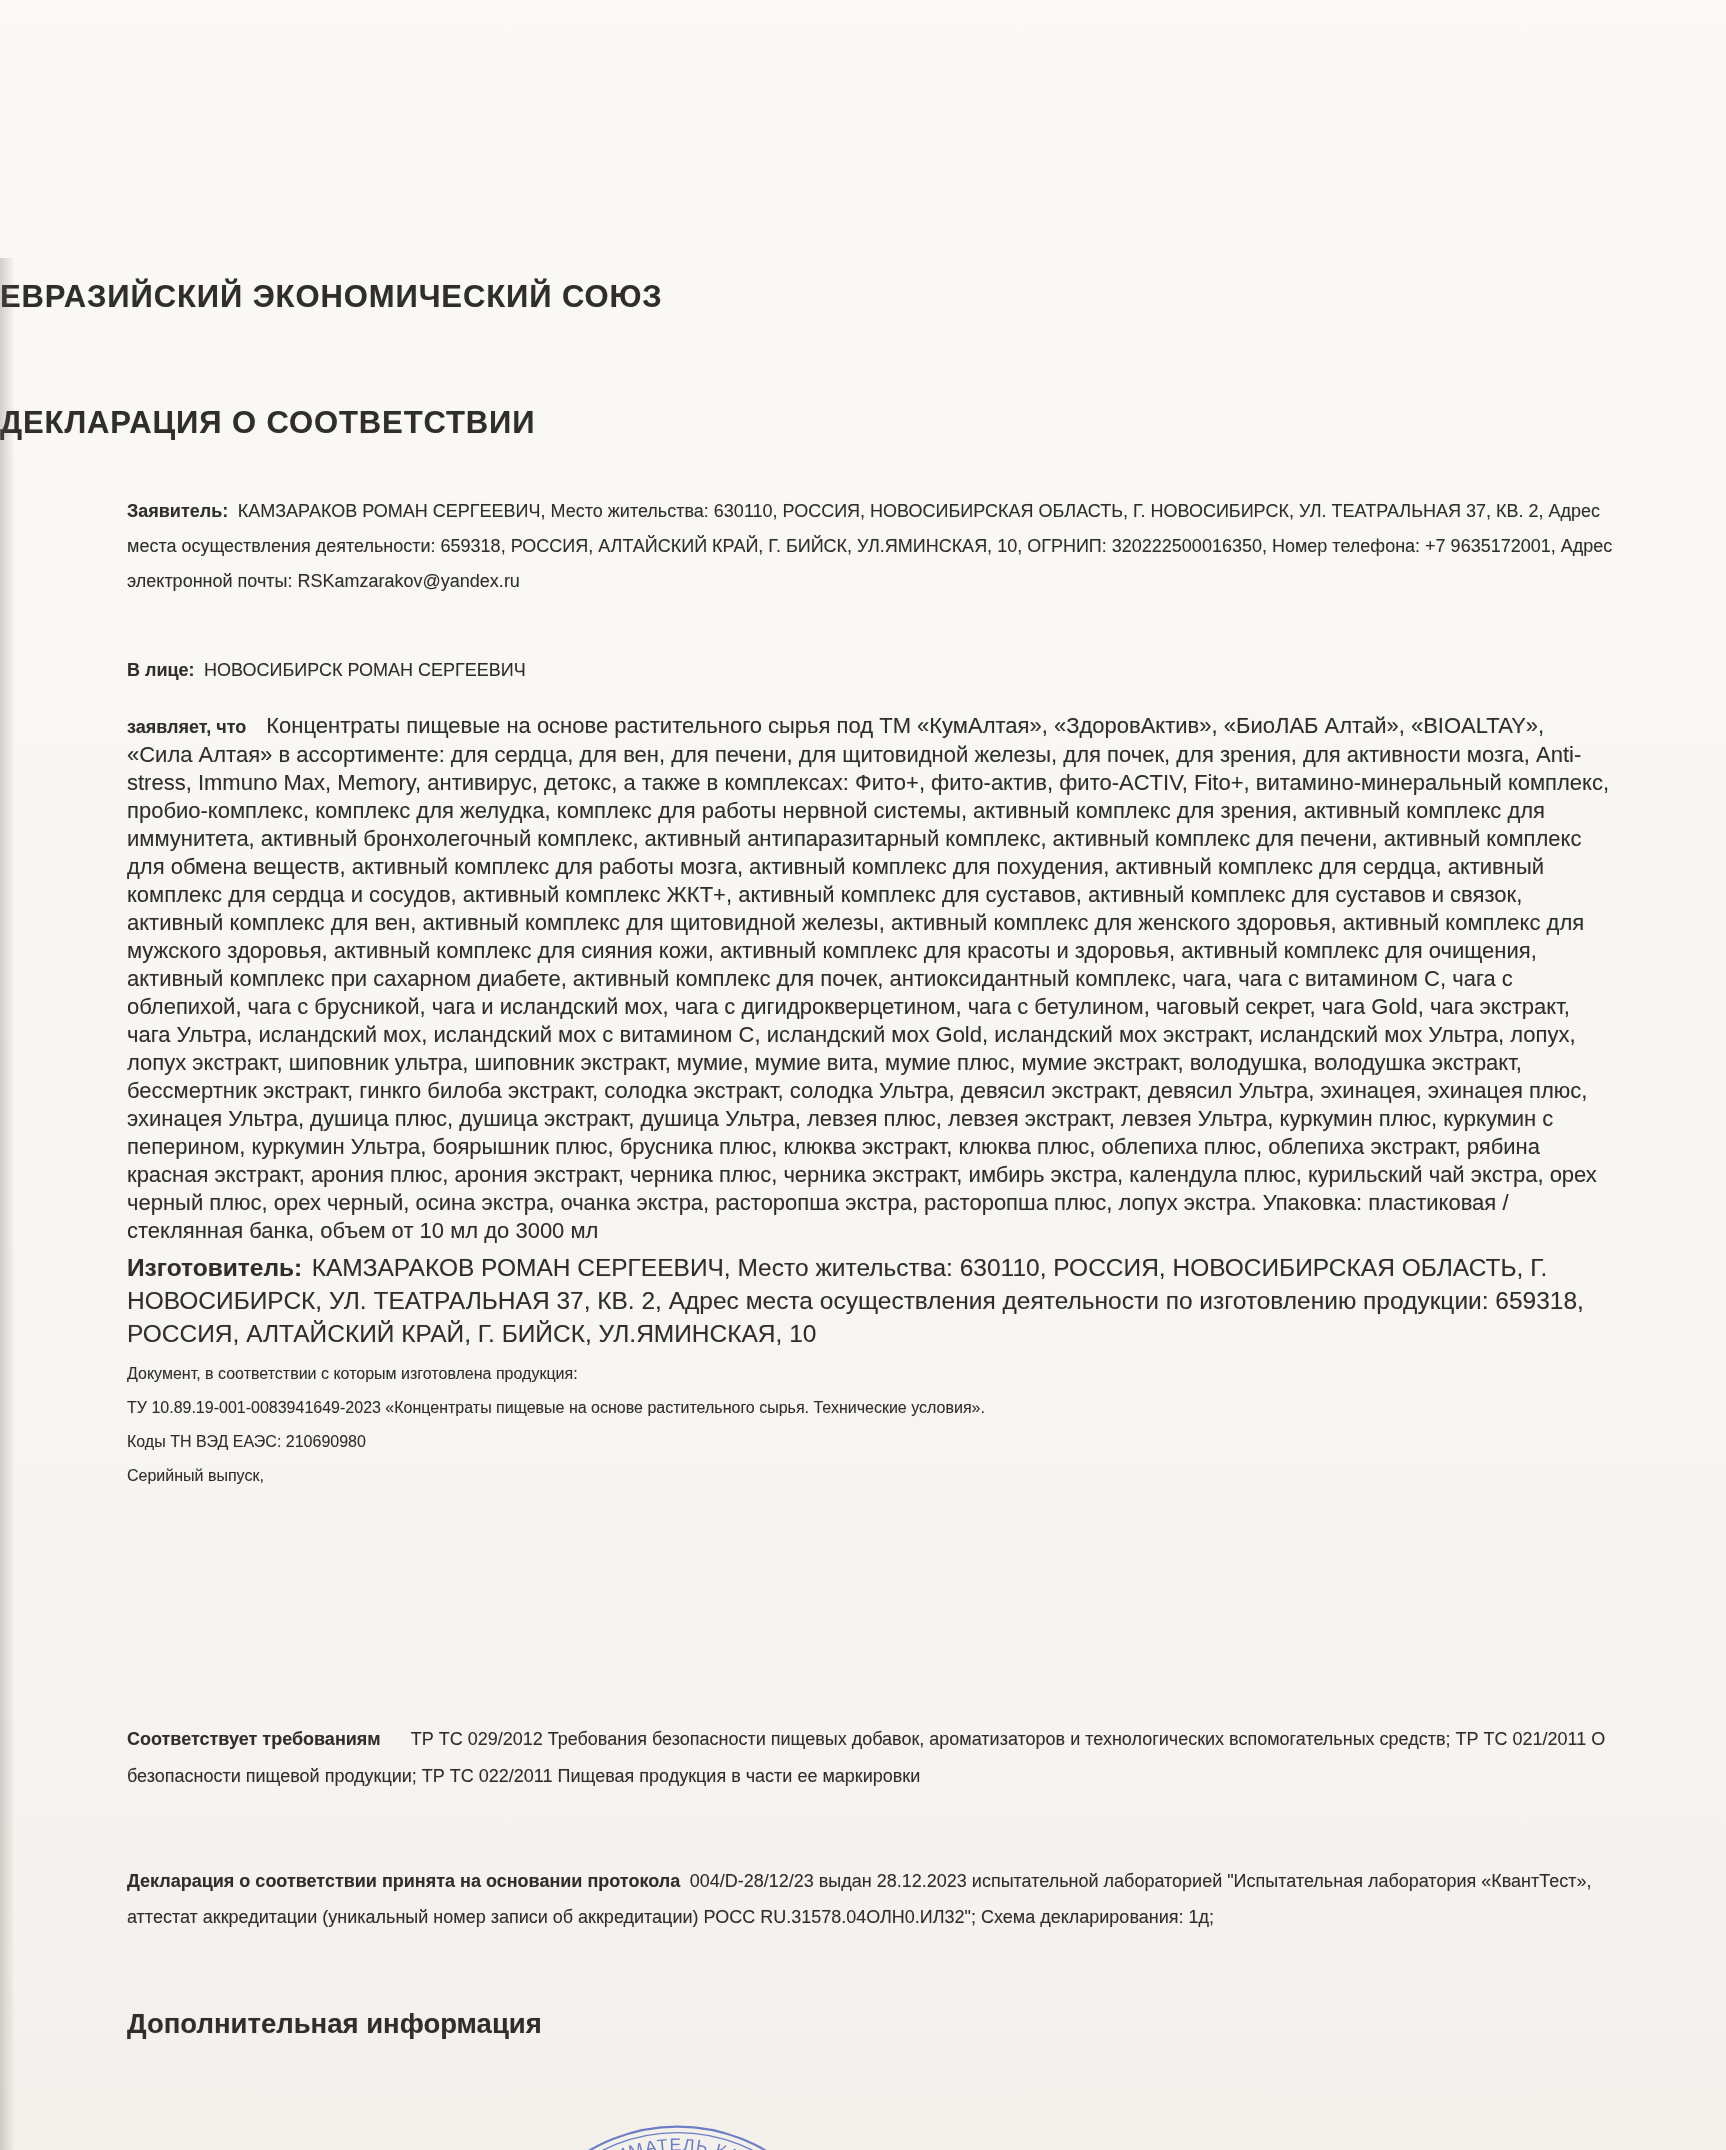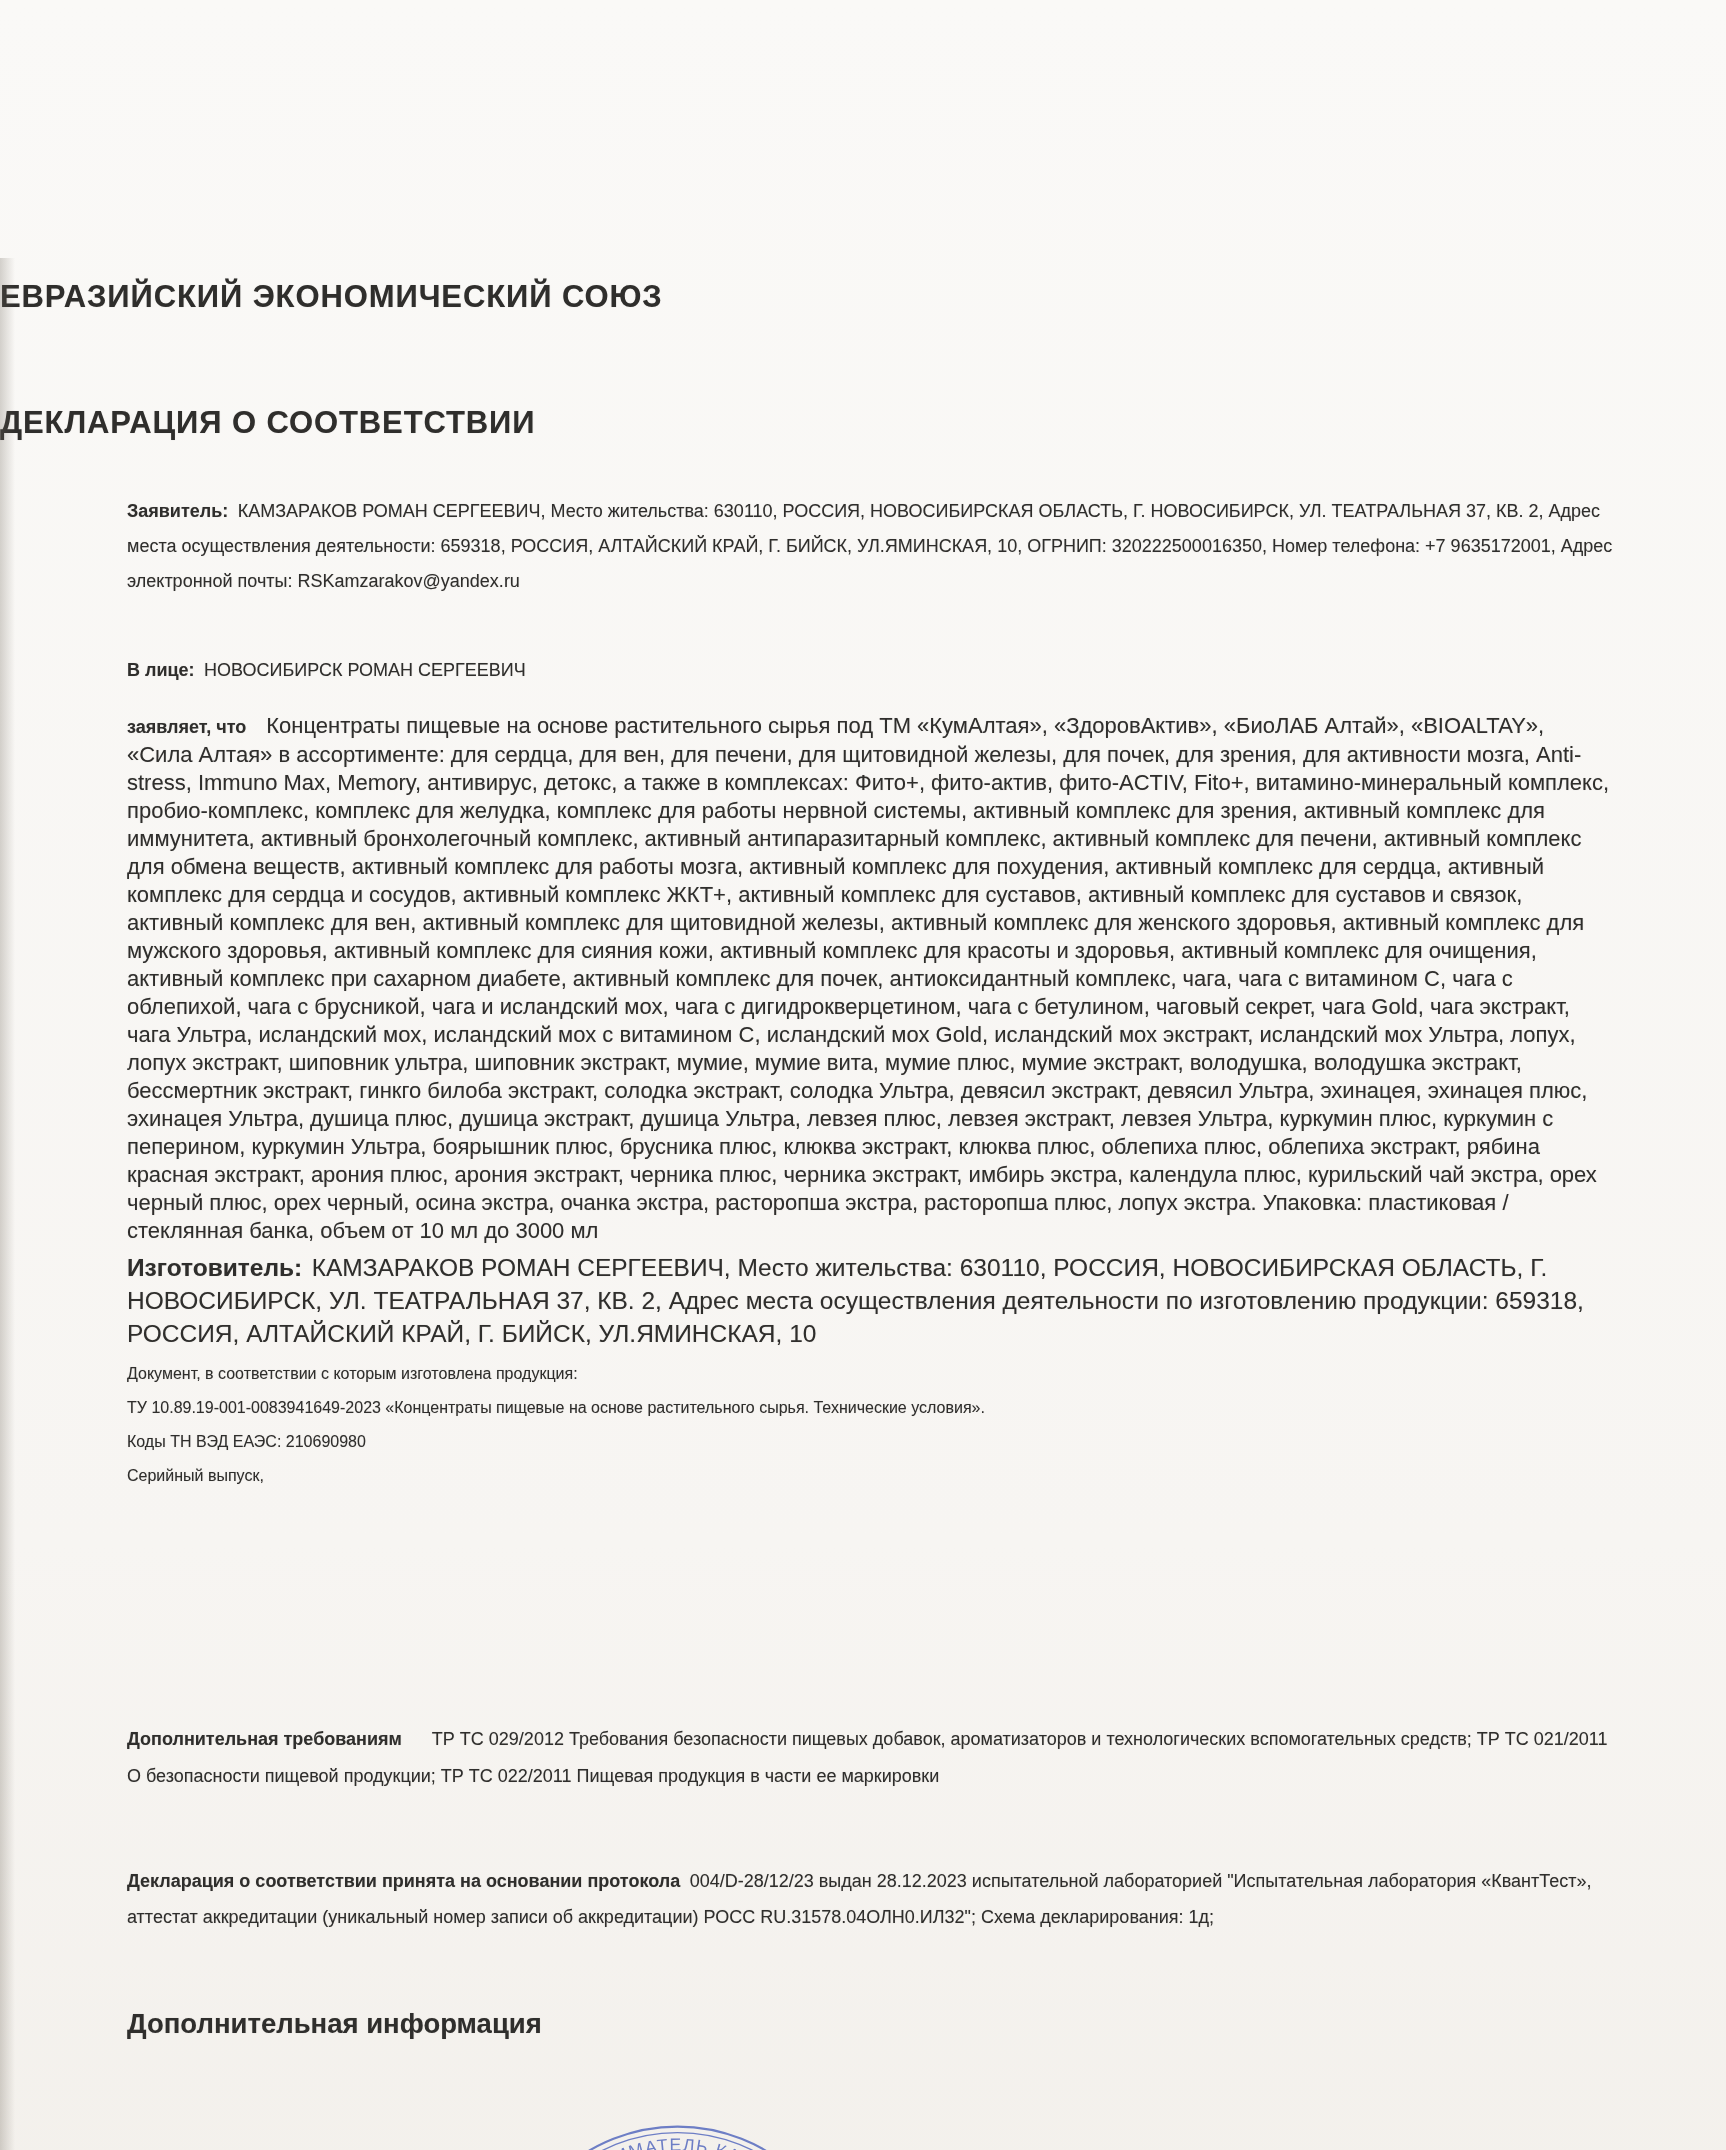--- a/index.html
+++ b/index.html
@@ -59,21 +59,21 @@
     </div>
     <div class="para-doc" style="margin-top:6.9px;">
       <div>Документ, в соответствии с которым изготовлена продукция:</div>
       <div>ТУ 10.89.19-001-0083941649-2023 «Концентраты пищевые на основе растительного сырья. Технические условия».</div>
       <div>Коды ТН ВЭД ЕАЭС: 210690980</div>
       <div>Серийный выпуск,</div>
     </div>
   </div>
 
   <div class="abs para-large txt" style="top:1721px;line-height:37px;">
-    <span class="gap-lbl">Дополнительная требованиям</span><span>ТР ТС 029/2012 Требования безопасности пищевых добавок, ароматизаторов и технологических вспомогательных средств; ТР ТС 021/2011 О безопасности пищевой продукции; ТР ТС 022/2011 Пищевая продукция в части ее маркировки</span>
+    <span class="gap-lbl">Соответствует требованиям</span><span>ТР ТС 029/2012 Требования безопасности пищевых добавок, ароматизаторов и технологических вспомогательных средств; ТР ТС 021/2011 О безопасности пищевой продукции; ТР ТС 022/2011 Пищевая продукция в части ее маркировки</span>
   </div>
 
   <div class="abs para-large txt" style="top:1863px;line-height:36px;">
     <span class="lbl">Декларация о соответствии принята на основании протокола</span><span>004/D-28/12/23 выдан 28.12.2023 испытательной лабораторией "Испытательная лаборатория «КвантТест», аттестат аккредитации (уникальный номер записи об аккредитации) РОСС RU.31578.04ОЛН0.ИЛ32"; Схема декларирования: 1д;</span>
   </div>
 
   <div class="abs heading txt" style="top:2008px;">Дополнительная информация</div>
 
   <div class="abs para-large txt" style="top:2134px;line-height:50px;">
     <span class="lbl">Декларация о соответствии действительна с даты регистрации по</span><span>28.12.2026</span><br>

